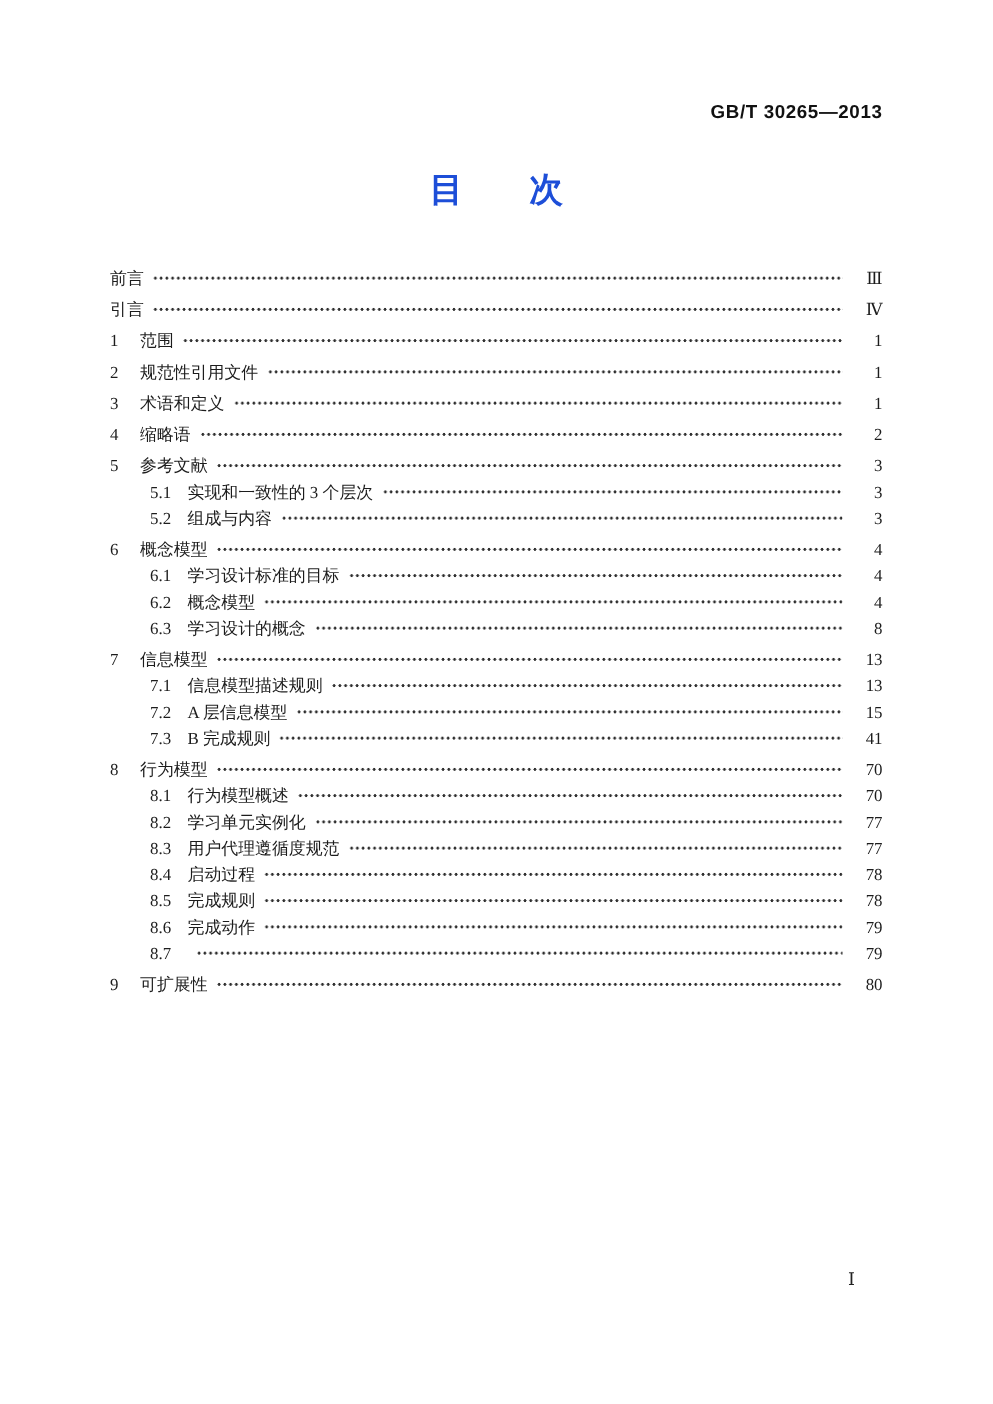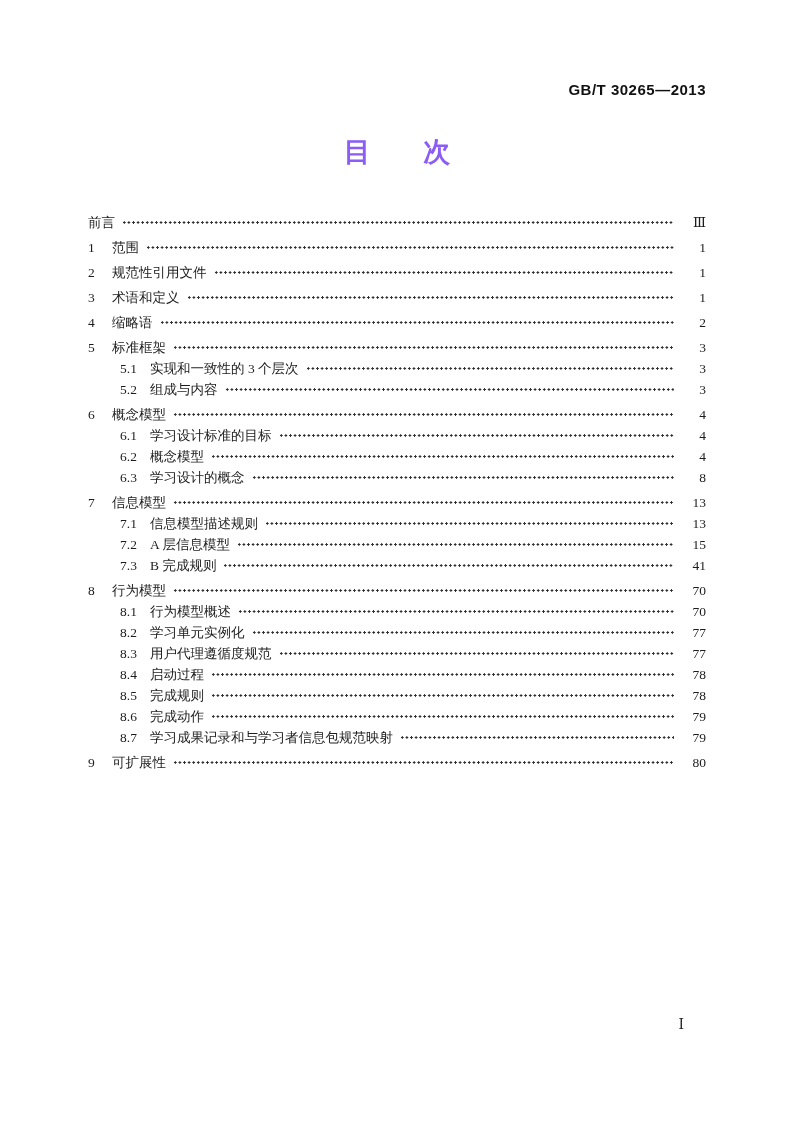--- a/index.html
+++ b/index.html
@@ -29,21 +29,21 @@
     letter-spacing: 0.5px;
     color: #111;
   }
   .doc-title {
     margin: 42px 0 0 0;
     text-align: center;
     font-size: 27px;
     font-weight: bold;
     line-height: 1;
     word-spacing: 1.7em;
-    color: #8b5cf6;
+    color: #1d4ed8;
   }
   .toc {
     margin-top: 46px;
   }
   .toc-row {
     display: flex;
     align-items: baseline;
     font-size: 13.5px;
     line-height: 21px;
     height: 21px;
@@ -99,20 +99,26 @@
 
   <h1 class="doc-title">目 次</h1>
 
   <div class="toc" id="toc-list">
       <div class="toc-row level0 no-num">
 
     <span class="label">前言</span>
     <span class="leader"></span>
     <span class="pagenum">Ⅲ</span>
   </div>
+      <div class="toc-row level0 no-num">
+
+    <span class="label">引言</span>
+    <span class="leader"></span>
+    <span class="pagenum">Ⅳ</span>
+  </div>
       <div class="toc-row level0">
     <span class="num">1</span>
     <span class="label">范围</span>
     <span class="leader"></span>
     <span class="pagenum">1</span>
   </div>
       <div class="toc-row level0">
     <span class="num">2</span>
     <span class="label">规范性引用文件</span>
     <span class="leader"></span>
@@ -125,21 +131,21 @@
     <span class="pagenum">1</span>
   </div>
       <div class="toc-row level0">
     <span class="num">4</span>
     <span class="label">缩略语</span>
     <span class="leader"></span>
     <span class="pagenum">2</span>
   </div>
       <div class="toc-row level0">
     <span class="num">5</span>
-    <span class="label">标准框架</span>
+    <span class="label">参考文献</span>
     <span class="leader"></span>
     <span class="pagenum">3</span>
   </div>
       <div class="toc-row level1">
     <span class="num">5.1</span>
     <span class="label">实现和一致性的 3 个层次</span>
     <span class="leader"></span>
     <span class="pagenum">3</span>
   </div>
       <div class="toc-row level1">
@@ -233,21 +239,20 @@
     <span class="pagenum">78</span>
   </div>
       <div class="toc-row level1">
     <span class="num">8.6</span>
     <span class="label">完成动作</span>
     <span class="leader"></span>
     <span class="pagenum">79</span>
   </div>
       <div class="toc-row level1">
     <span class="num">8.7</span>
-    <span class="label">学习成果记录和与学习者信息包规范映射</span>
     <span class="leader"></span>
     <span class="pagenum">79</span>
   </div>
       <div class="toc-row level0">
     <span class="num">9</span>
     <span class="label">可扩展性</span>
     <span class="leader"></span>
     <span class="pagenum">80</span>
   </div>
     </div>

